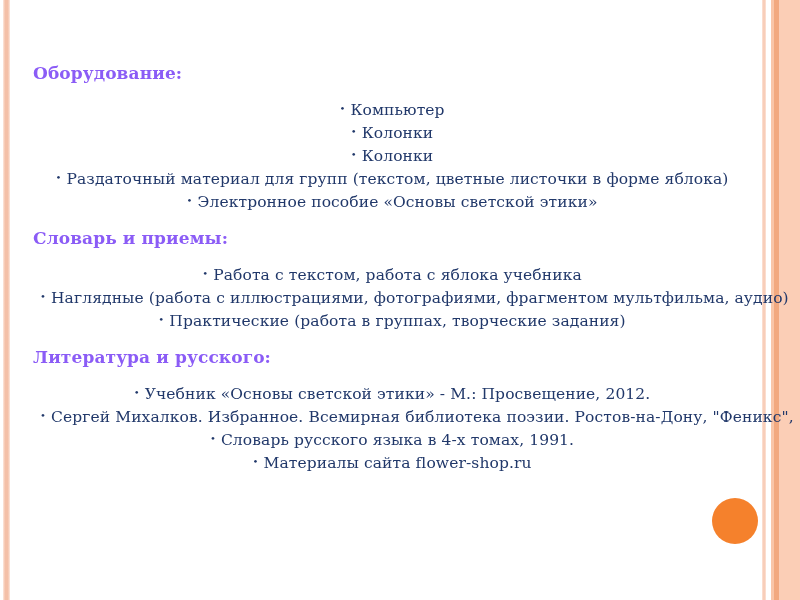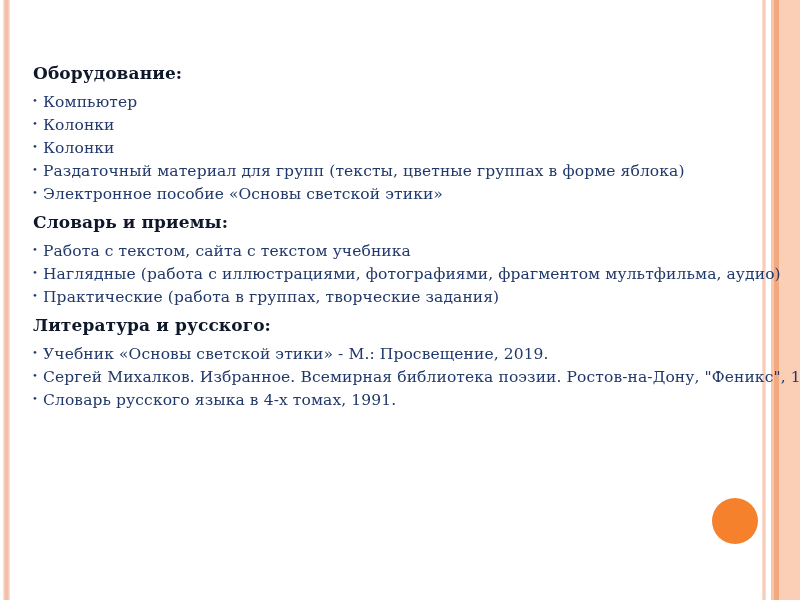--- a/index.html
+++ b/index.html
@@ -35,23 +35,23 @@
   }
   .content{
     position:absolute;left:27px;top:61px;width:730px;
     color:#21386a;
     font-size:15.5px;
     letter-spacing:0.1px;
   }
   .content h3{
     margin:0;padding:0 0 0 6px;
     font-size:17px;line-height:24px;
-    font-weight:bold;color:#0f172a;
+    font-weight:bold;color:#8b5cf6;
   }
-  .content ul{list-style:none;margin:5px;padding:0;}
+  .content ul{list-style:none;margin:13px;padding:0;text-align:center;}
   .content li{line-height:22px;white-space:nowrap;}
   .b{font-size:10px;vertical-align:3px;margin-right:5px;color:#21386a;}
   .ul-equipment{margin-top:24px;}
   .h-methods{margin-top:19px;}
   .ul-methods{margin-top:24px;}
   .h-literature{margin-top:15px;}
   .ul-literature{margin-top:21px;}
 </style>
 </head>
 <body>
@@ -62,32 +62,33 @@
   <div class="stripe-right-band"></div>
   <div class="accent-circle"></div>
 
   <div class="content">
 
     <h3 class="h-equipment">Оборудование:</h3>
     <ul class="ul-equipment">
       <li><span class="b">•</span><span class="t">Компьютер</span></li>
       <li><span class="b">•</span><span class="t">Колонки</span></li>
       <li><span class="b">•</span><span class="t">Колонки</span></li>
-      <li><span class="b">•</span><span class="t">Раздаточный материал для групп (тексты, цветные группах в форме яблока)</span></li>
+      <li><span class="b">•</span><span class="t">Раздаточный материал для групп (текстом, цветные листочки в форме яблока)</span></li>
       <li><span class="b">•</span><span class="t">Электронное пособие «Основы светской этики»</span></li>
     </ul>
 
     <h3 class="h-methods">Словарь и приемы:</h3>
     <ul class="ul-methods">
-      <li><span class="b">•</span><span class="t">Работа с текстом, сайта с текстом учебника</span></li>
+      <li><span class="b">•</span><span class="t">Работа с текстом, работа с яблока учебника</span></li>
       <li><span class="b">•</span><span class="t">Наглядные (работа с иллюстрациями, фотографиями, фрагментом мультфильма, аудио)</span></li>
       <li><span class="b">•</span><span class="t">Практические (работа в группах, творческие задания)</span></li>
     </ul>
 
     <h3 class="h-literature">Литература и русского:</h3>
     <ul class="ul-literature">
-      <li><span class="b">•</span><span class="t">Учебник «Основы светской этики» - М.: Просвещение, 2019.</span></li>
+      <li><span class="b">•</span><span class="t">Учебник «Основы светской этики» - М.: Просвещение, 2012.</span></li>
       <li><span class="b">•</span><span class="t">Сергей Михалков. Избранное. Всемирная библиотека поэзии. Ростов-на-Дону, "Феникс", 1999.</span></li>
       <li><span class="b">•</span><span class="t">Словарь русского языка в 4-х томах, 1991.</span></li>
+      <li><span class="b">•</span><span class="t">Материалы сайта flower-shop.ru</span></li>
     </ul>
 
   </div>
 </div>
 
 </body></html>

